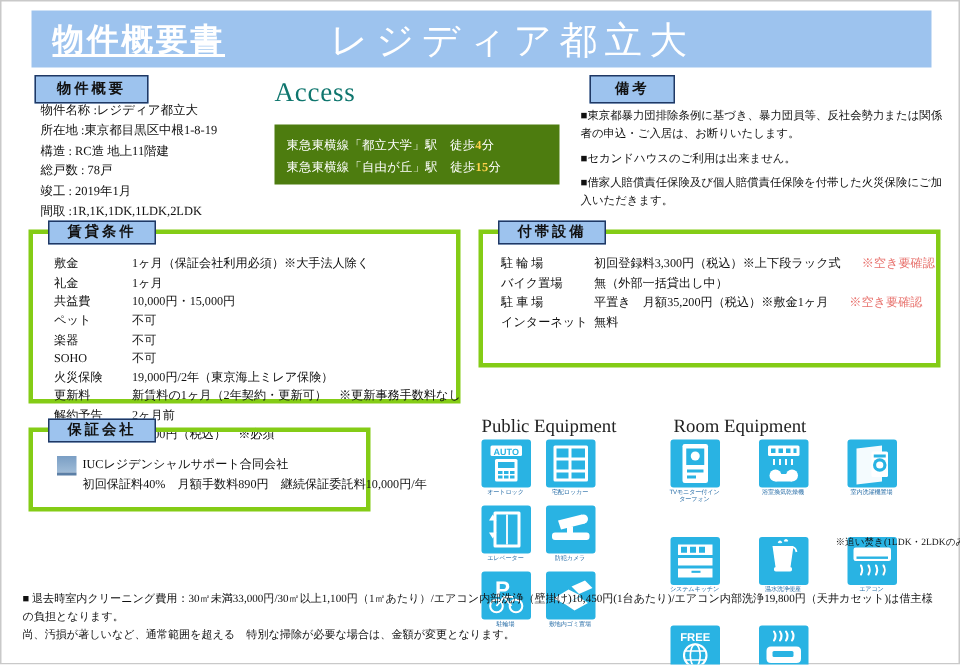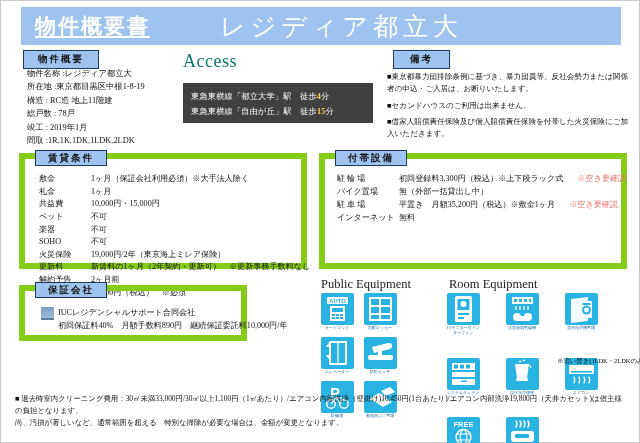--- a/index.html
+++ b/index.html
@@ -36,21 +36,21 @@
     font-size:25px;font-weight:500;color:#ffffff;
     letter-spacing:5px;
     margin-left:70px;
     white-space:nowrap;
   }
 
   
   .panel{
     position:absolute;
     box-sizing:border-box;
-    border:6px solid #84cc16;
+    border:3px solid #84cc16;
   }
   .panel-tab{
     position:absolute;
     top:-9px;left:10px;
     background:#9dc3ee;
     border:1px solid #1f3864;
     color:#111;
     font-size:9.5px;font-weight:700;
     letter-spacing:2px;
     padding:2px 12px 2px 12px;
@@ -73,21 +73,21 @@
   .overview-list div{white-space:nowrap;}
 
   
   .access-title{
     position:absolute;left:182px;top:50px;
     font-size:18px;color:#0f766e;letter-spacing:0.5px;
     font-family:"Liberation Serif","DejaVu Serif",serif;
   }
   .access-box{
     position:absolute;left:182px;top:82px;width:190px;height:40px;
-    background:#404040;
+    background:#4d7c0f;
   }
   .access-line{
     position:absolute;left:8px;
     font-size:8.2px;color:#ffffff;white-space:nowrap;
     font-family:"Liberation Serif","DejaVu Serif",serif;
     letter-spacing:0.2px;
   }
   .access-line.l1{top:8px;}
   .access-line.l2{top:23px;}
   .walk-num{
@@ -113,21 +113,21 @@
   .rent-rows{
     position:absolute;left:14px;top:14px;
     font-size:8.1px;line-height:1.56;color:#111;
     font-family:"Liberation Serif","DejaVu Serif",serif;
   }
   .rent-row{display:flex;white-space:nowrap;}
   .rent-label{display:inline-block;width:52px;}
   .rent-val{display:inline-block;}
 
   
-  #panel-fac{left:318px;top:152px;width:308px;height:116px;}
+  #panel-fac{left:318px;top:152px;width:308px;height:92px;}
   .fac-rows{
     position:absolute;left:12px;top:14px;
     font-size:8.1px;line-height:1.6;color:#111;
     font-family:"Liberation Serif","DejaVu Serif",serif;
   }
   .fac-row{display:flex;white-space:nowrap;align-items:baseline;}
   .fac-label{display:inline-block;width:62px;}
   .fac-val{display:inline-block;}
   .fac-note{color:#e8736e;margin-left:14px;}
   .fac-sub{margin-left:62px;white-space:nowrap;}

